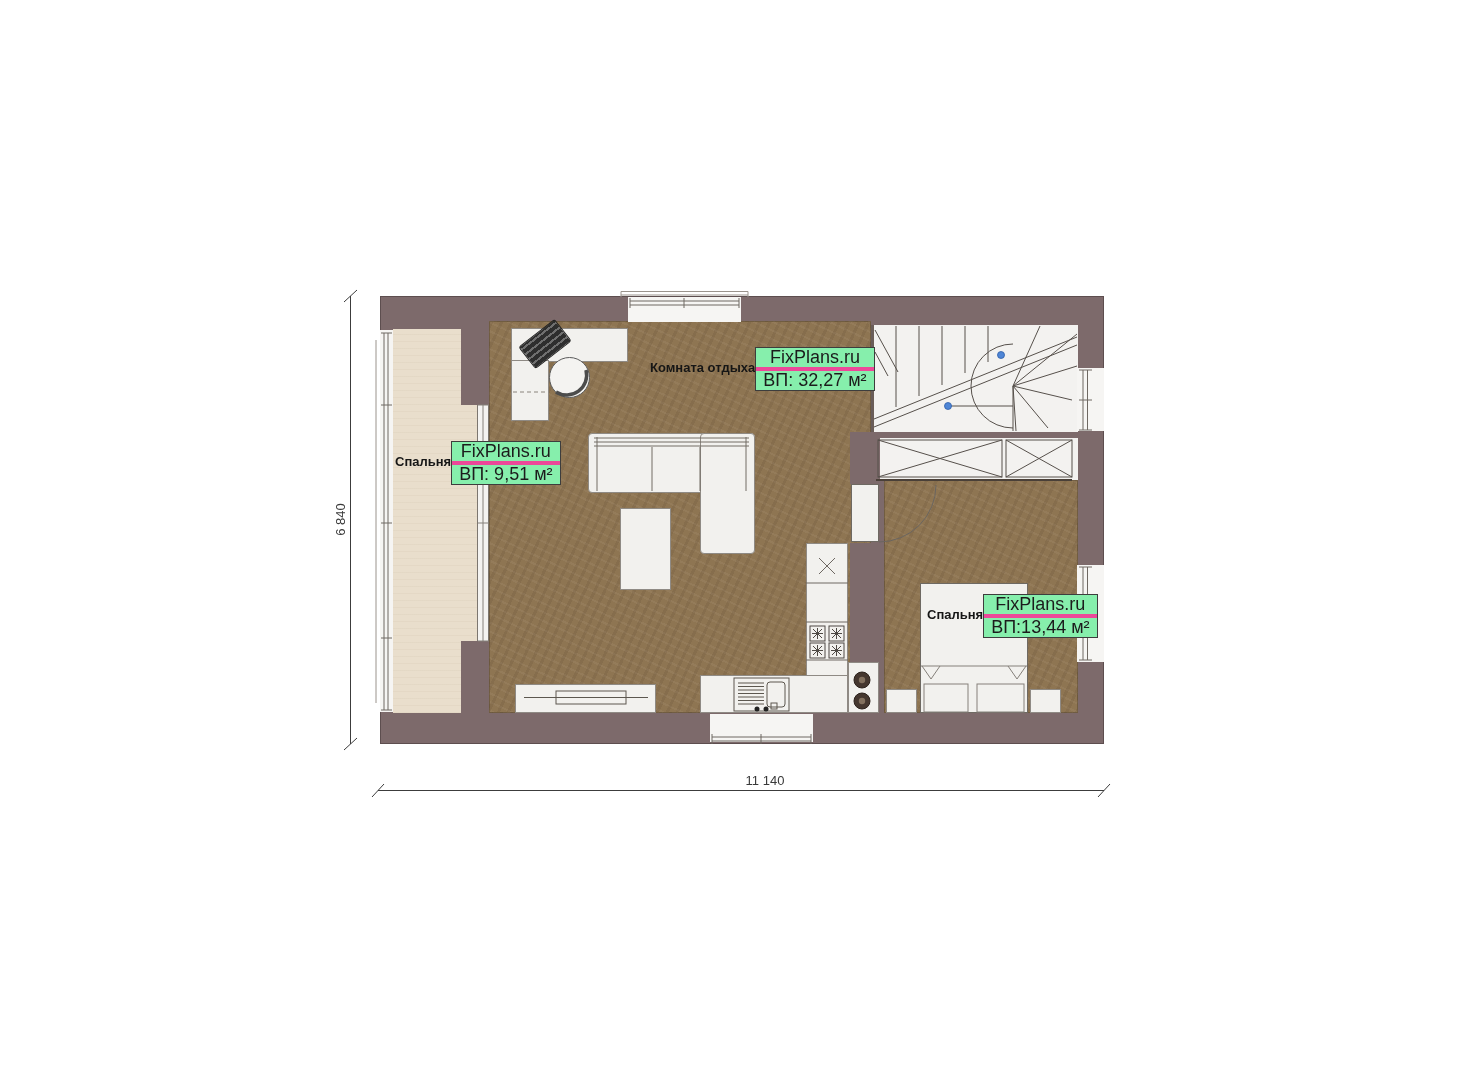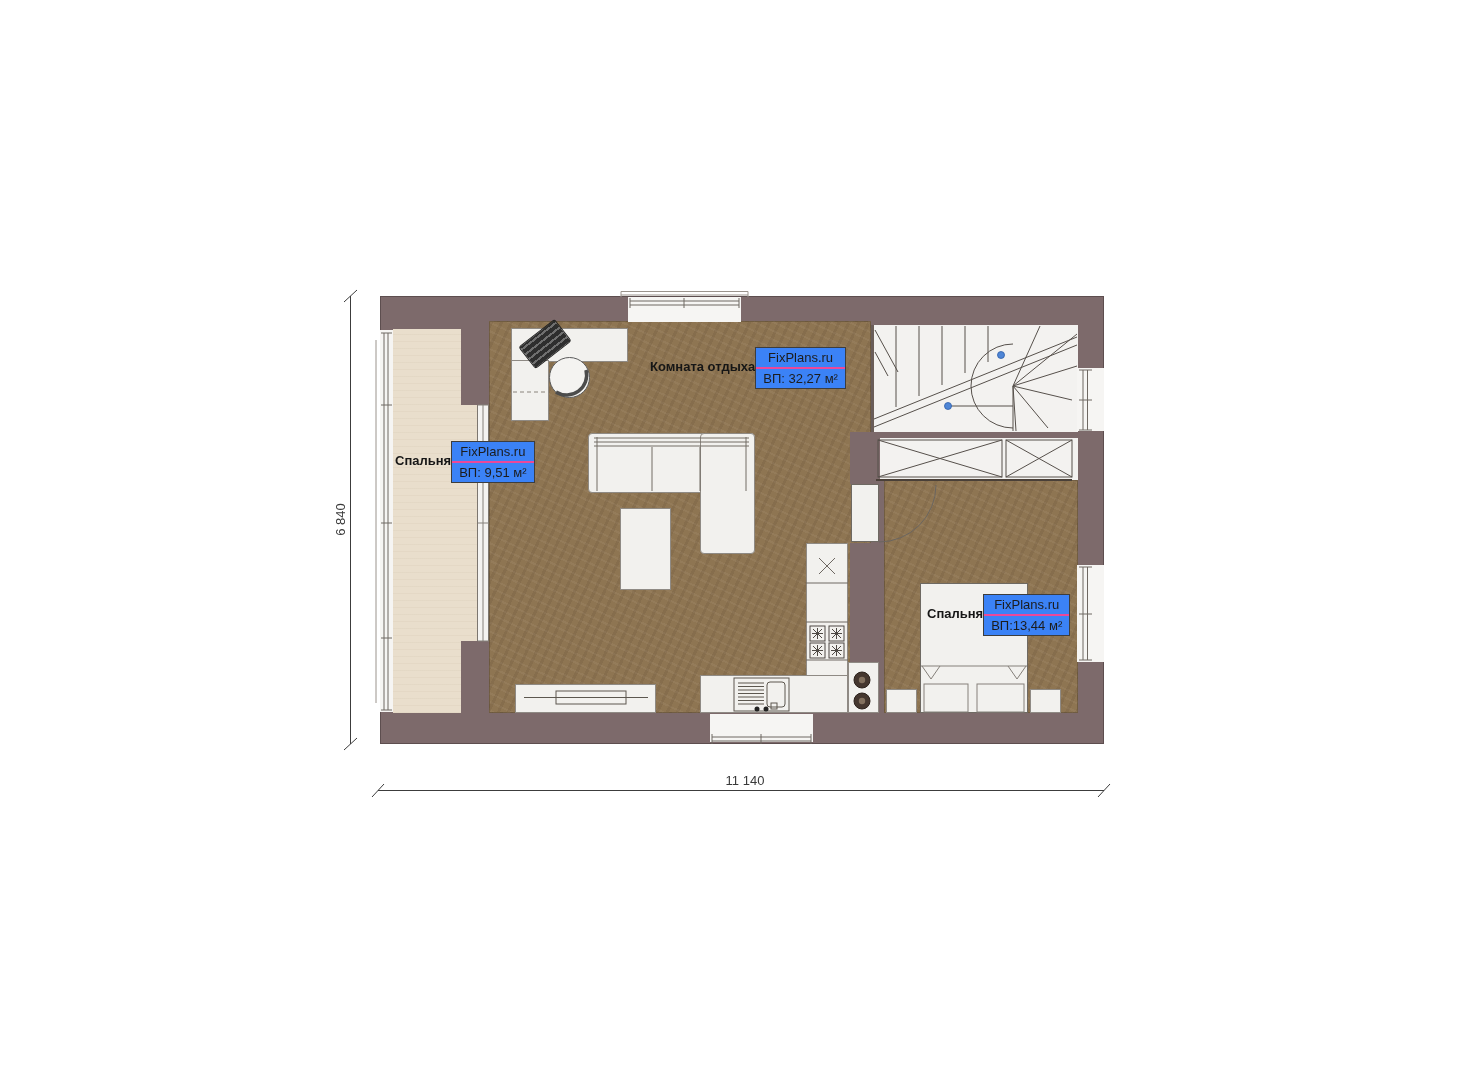--- a/index.html
+++ b/index.html
@@ -13,23 +13,23 @@
       repeating-linear-gradient(25deg, rgba(255,245,230,.05) 0 2px, rgba(0,0,0,0) 2px 8px);
     border:1px solid rgba(60,48,34,.35);}
   .floor-cream{background-color:#e9decc;
     background-image:repeating-linear-gradient(0deg, rgba(160,140,110,.07) 0 1px, rgba(0,0,0,0) 1px 7px);}
   .floor-white{background:#f3f2f0;}
   .win{background:#f6f5f3;}
   .furn{position:absolute;box-sizing:border-box;background:#f2f1ee;border:1px solid #8f8a84;}
   svg.overlay{position:absolute;left:0;top:0;pointer-events:none;}
   .room-label{position:absolute;display:flex;flex-direction:row;align-items:center;color:#161616;z-index:30;}
   .room-title{font-weight:bold;font-size:13px;line-height:15px;margin-bottom:3px;white-space:nowrap;}
-  .room-box{background:#3b82f6;border:1px solid #3d3d3d;text-align:center;font-size:13px;color:#1c1c1c;}
+  .room-box{background:#86efac;border:1px solid #3d3d3d;text-align:center;font-size:18px;color:#1c1c1c;}
   .room-box .row{padding:1px 7px;line-height:17px;white-space:nowrap;}
-  .room-box .row + .row{border-top:2px solid #ec4899;}
+  .room-box .row + .row{border-top:4px solid #ec4899;}
   .dim{position:absolute;font-size:13px;color:#3a3a3a;text-align:center;z-index:30;white-space:nowrap;}
 </style>
 </head>
 <body>
 
 <div id="canvas">
 
   <div class="blk wall" style="left:380px;top:296px;width:724px;height:448px;border:1px solid #5d4e4f;"></div>
 
   <div class="blk floor-cream" style="left:393px;top:329px;width:86px;height:384px;"></div>
@@ -188,15 +188,15 @@
 
   <div class="room-label" style="left:927px;top:594px;width:96px;">
     <div class="room-title">Спальня</div>
     <div class="room-box">
       <div class="row">FixPlans.ru</div>
       <div class="row">ВП:13,44 м²</div>
     </div>
   </div>
 
   <div class="dim" style="left:316px;top:512px;width:48px;transform:rotate(-90deg);">6 840</div>
-  <div class="dim" style="left:713px;top:773px;width:64px;">11 140</div>
+  <div class="dim" style="left:733px;top:773px;width:64px;">11 140</div>
 
 </div>
 
 </body></html>

